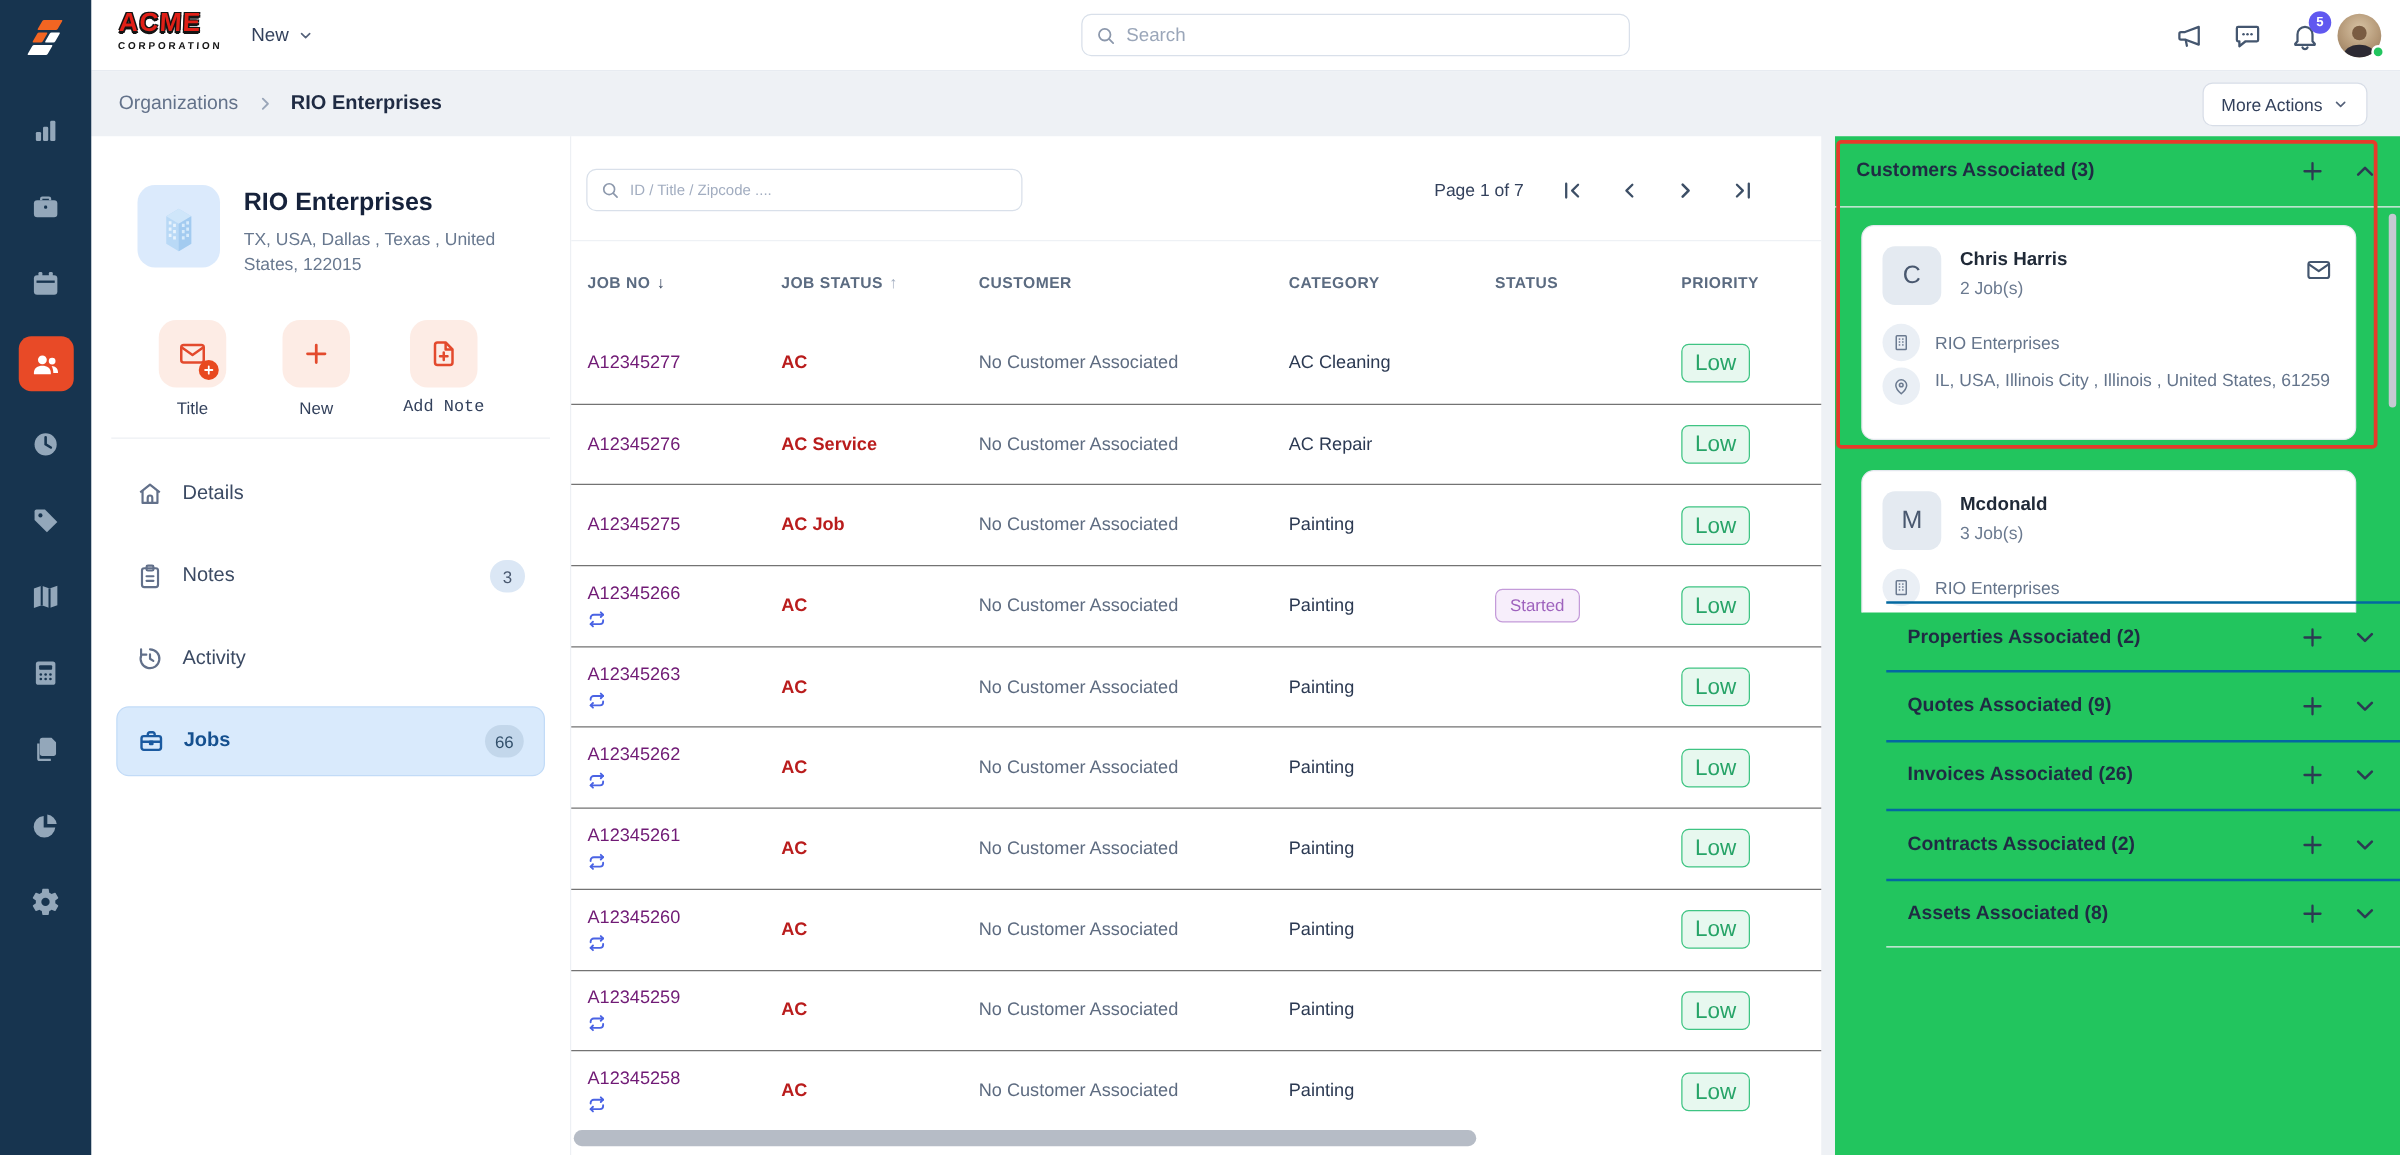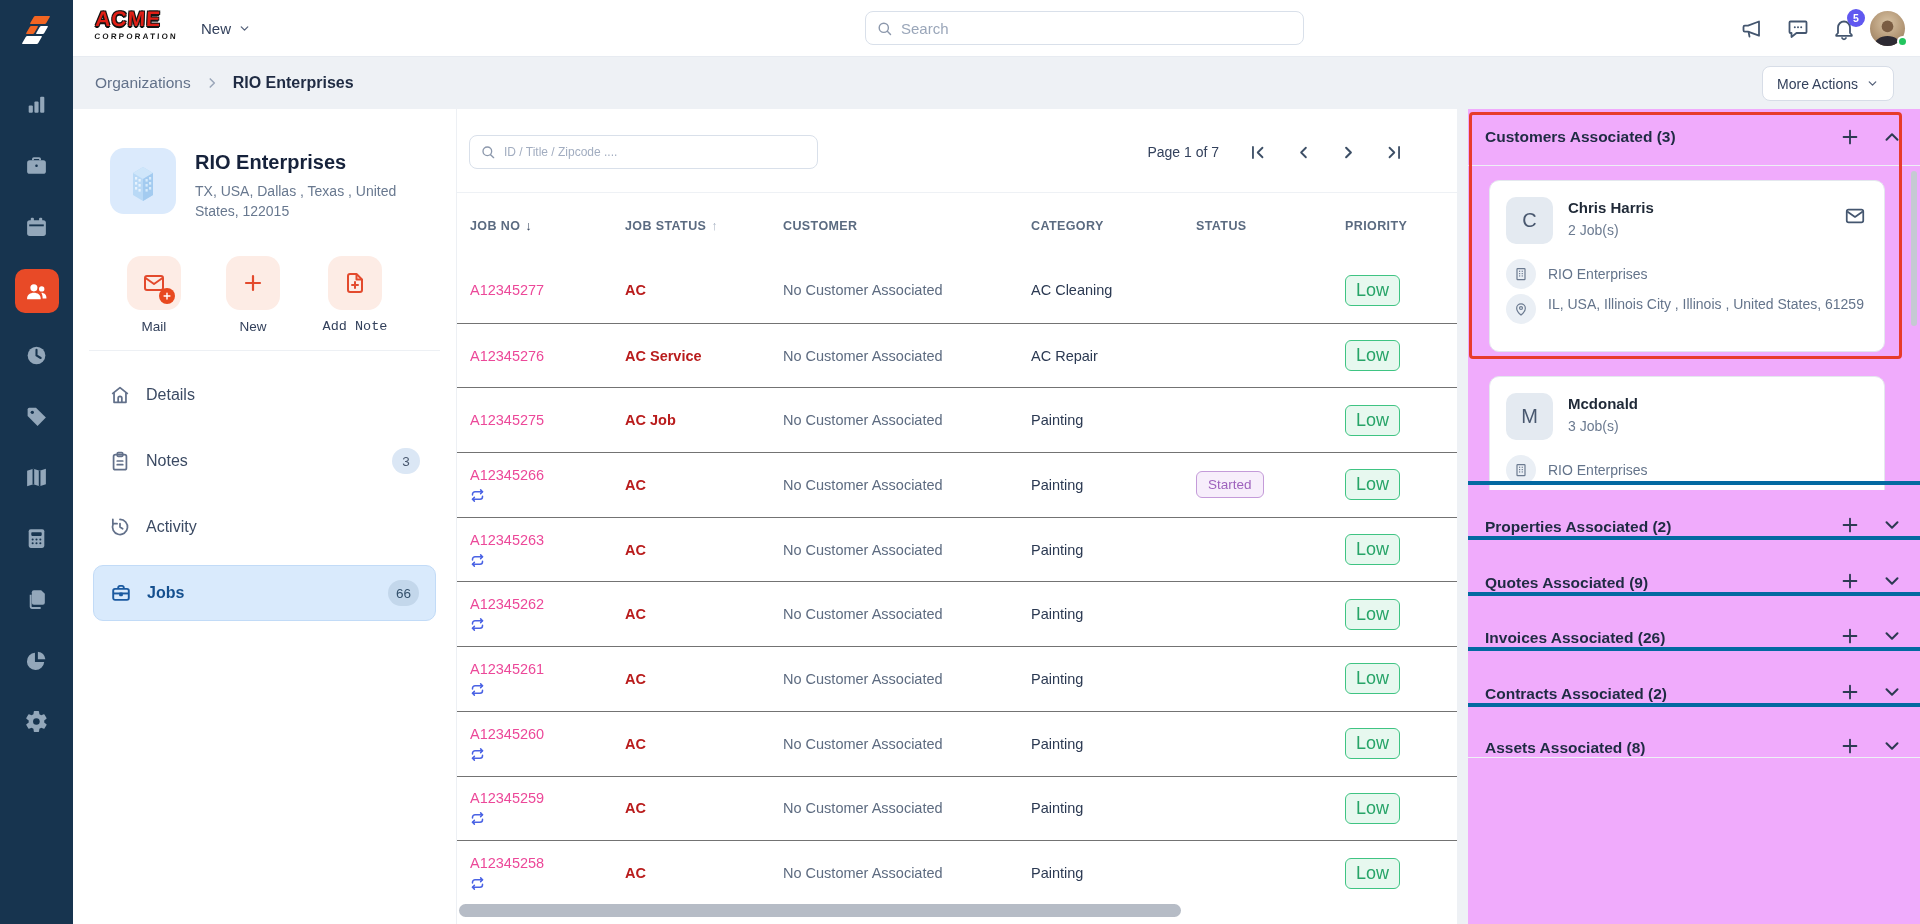--- a/index.html
+++ b/index.html
@@ -39,21 +39,21 @@
   .crumbs { position:absolute; left:22px; top:0; height:52px; display:flex; align-items:center; gap:14px; }
   .crumb-parent { font-size:15.5px; color:#63728a; cursor:pointer; }
   .crumb-sep { color:#9aa6b9; width:14px; height:14px; }
   .crumb-current { font-size:16px; color:#1f2b43; font-weight:600; }
   .more-actions { position:absolute; right:26px; top:9px; height:35px; padding:0 14px; background:#fff; border:1px solid #d7dde7; border-radius:8px; display:flex; align-items:center; gap:8px; font-size:14px; color:#33415c; cursor:pointer; }
   .chev { width:13px; height:13px; color:#55627a; }
 
   
   .left-panel { position:absolute; left:73px; top:109px; width:384px; bottom:0; background:#fff; border-right:1px solid #edf0f4; }
   .table-panel { position:absolute; left:457px; top:109px; width:1000px; bottom:0; background:#fff; }
-  .right-panel { position:absolute; left:1468px; top:109px; width:452px; bottom:0; background:#f0abfc; }
+  .right-panel { position:absolute; left:1468px; top:109px; width:452px; bottom:0; background:#22c55e; }
 
   
   .org-tile { position:absolute; left:37px; top:39px; width:66px; height:66px; border-radius:14px; background:#dbeafc; display:flex; align-items:center; justify-content:center; }
   .org-name { position:absolute; left:122px; top:42px; font-size:20px; font-weight:700; color:#16223b; }
   .org-addr { position:absolute; left:122px; top:72px; width:232px; font-size:14px; color:#68788f; line-height:1.45; }
   .org-actions { position:absolute; left:0; top:147px; width:384px; height:100px; }
   .act { position:absolute; display:flex; flex-direction:column; align-items:center; gap:9px; cursor:pointer; }
   .act-tile { width:54px; height:54px; border-radius:14px; background:#fdece5; display:flex; align-items:center; justify-content:center; color:#e34a2d; position:relative; }
   .act-tile svg { width:24px; height:24px; }
   .act-plusdot { position:absolute; right:6px; bottom:6px; width:16px; height:16px; border-radius:50%; background:#e8491f; color:#fff; display:flex; align-items:center; justify-content:center; }
@@ -80,21 +80,21 @@
   .pg-btn svg { width:19px; height:19px; }
   .thead { position:absolute; left:0; right:0; top:83px; height:66px; border-top:1px solid #eef1f5; display:flex; align-items:center; padding-left:13px; }
   .th { font-size:12.5px; font-weight:700; letter-spacing:.4px; color:#5b6b81; display:flex; align-items:center; gap:5px; cursor:pointer; }
   .sort-arrow { font-size:13px; color:#32415a; }
   .sort-arrow.dim { color:#a6b1c2; }
   .c0{width:155px;flex:none;} .c1{width:158px;flex:none;} .c2{width:248px;flex:none;} .c3{width:165px;flex:none;} .c4{width:149px;flex:none;} .c5{flex:1;}
   .tbody { position:absolute; left:0; right:0; top:149px; }
   .trow { height:64.7px; display:flex; align-items:center; padding-left:13px; cursor:pointer; }
   .trow + .trow { border-top:1px solid #737373; }
   .jobno-wrap { display:flex; flex-direction:column; gap:5px; justify-content:center; }
-  .jobno { font-size:14.5px; color:#ec4899; }
+  .jobno { font-size:14.5px; color:#701a75; }
   .recur { width:15px; height:15px; color:#4a63e4; }
   .jtitle { font-size:14.5px; font-weight:600; color:#b91c1c; }
   .jcust { font-size:14.5px; color:#5d6b80; }
   .jcat { font-size:14.5px; color:#2b3952; }
   .badge-started { display:inline-block; padding:5px 11px; border:1px solid #c49bd9; background:#f7eefb; color:#9e62bd; font-size:13.5px; border-radius:6px; }
   .badge-low { display:inline-block; padding:4px 10px; border:1px solid #3fc483; background:#e7f8ef; color:#27a468; font-size:18px; border-radius:6px; }
   .hscroll { position:absolute; left:0; bottom:7px; width:1000px; height:13px; }
   .hthumb { position:absolute; left:2px; top:0; width:722px; height:13px; border-radius:7px; background:#b6bcc6; cursor:pointer; }
 
   
@@ -109,21 +109,21 @@
   .cc-avatar { position:absolute; left:16px; top:16px; width:47px; height:47px; border-radius:10px; background:#e4eaf1; display:flex; align-items:center; justify-content:center; font-size:20px; color:#49586f; }
   .cc-name { position:absolute; left:78px; top:18px; font-size:15px; font-weight:700; color:#1f2937; }
   .cc-jobs { position:absolute; left:78px; top:41px; font-size:14px; color:#6b7a90; }
   .cc-mail { position:absolute; right:18px; top:24px; width:22px; height:22px; color:#44566f; cursor:pointer; }
   .cc-row-ic { position:absolute; left:16px; width:30px; height:30px; border-radius:50%; background:#eaeff5; display:flex; align-items:center; justify-content:center; color:#6b7a90; }
   .cc-row-ic svg { width:16px; height:16px; }
   .cc-row-tx { position:absolute; left:58px; font-size:14px; color:#64748b; line-height:1.4; width:320px; }
   .red-outline { position:absolute; left:1px; top:3px; width:433px; height:247px; border:3px solid #e73b2b; border-radius:4px; pointer-events:none; z-index:6; }
   .vscroll { position:absolute; right:3px; top:62px; width:6px; height:155px; border-radius:3px; background:#c5cad2; cursor:pointer; }
   .assoc-sections { position:absolute; left:0; right:0; top:372px; }
-  .sect { height:55.4px; display:flex; align-items:flex-end; padding:0 17px; border-top:4px solid #0369a1; }
+  .sect { height:55.4px; display:flex; align-items:center; padding:0 17px; border-top:2px solid #0369a1;margin-left:41px; }
   .sect:last-child { border-bottom:1px solid #edf0f4; }
 
   svg { display:block; }
 </style>
 </head>
 <body>
 
 <nav class="rail">
   <div class="rail-logo">
     <i style="left:15px;top:4px;width:16px;height:8px;background:#f26522;"></i>
@@ -316,21 +316,21 @@
         <svg viewBox="0 0 24 24" fill="none" stroke="currentColor" stroke-width="2" stroke-linejoin="round">
             <rect x="3" y="5" width="18" height="14" rx="2"></rect>
             <path d="M3.5 7 12 13l8.5-6"></path>
           </svg>
         <span class="act-plusdot">
             <svg viewBox="0 0 24 24" fill="none" stroke="#fff" stroke-width="3.4" stroke-linecap="round">
               <path d="M12 5v14M5 12h14"></path>
             </svg>
           </span>
       </div>
-      <span class="act-label">Mail</span>
+      <span class="act-label">Title</span>
     </div>
     <div class="act" style="left:145px;width:70px;">
       <div class="act-tile">
         <svg viewBox="0 0 24 24" fill="none" stroke="currentColor" stroke-width="2.2" stroke-linecap="round">
             <path d="M12 5v14M5 12h14"></path>
           </svg>
       </div>
       <span class="act-label">New</span>
     </div>
     <div class="act" style="left:232px;width:100px;font-family:Liberation Mono, monospace;">

